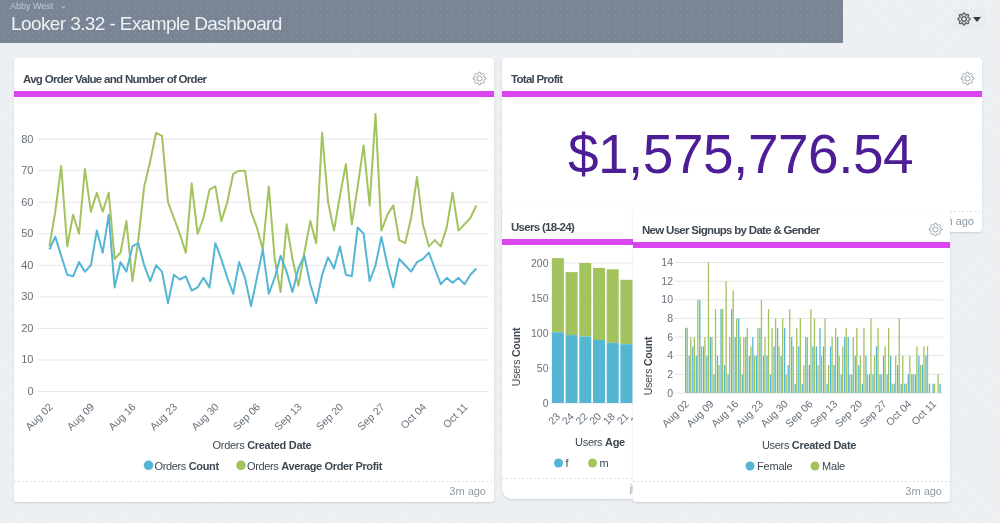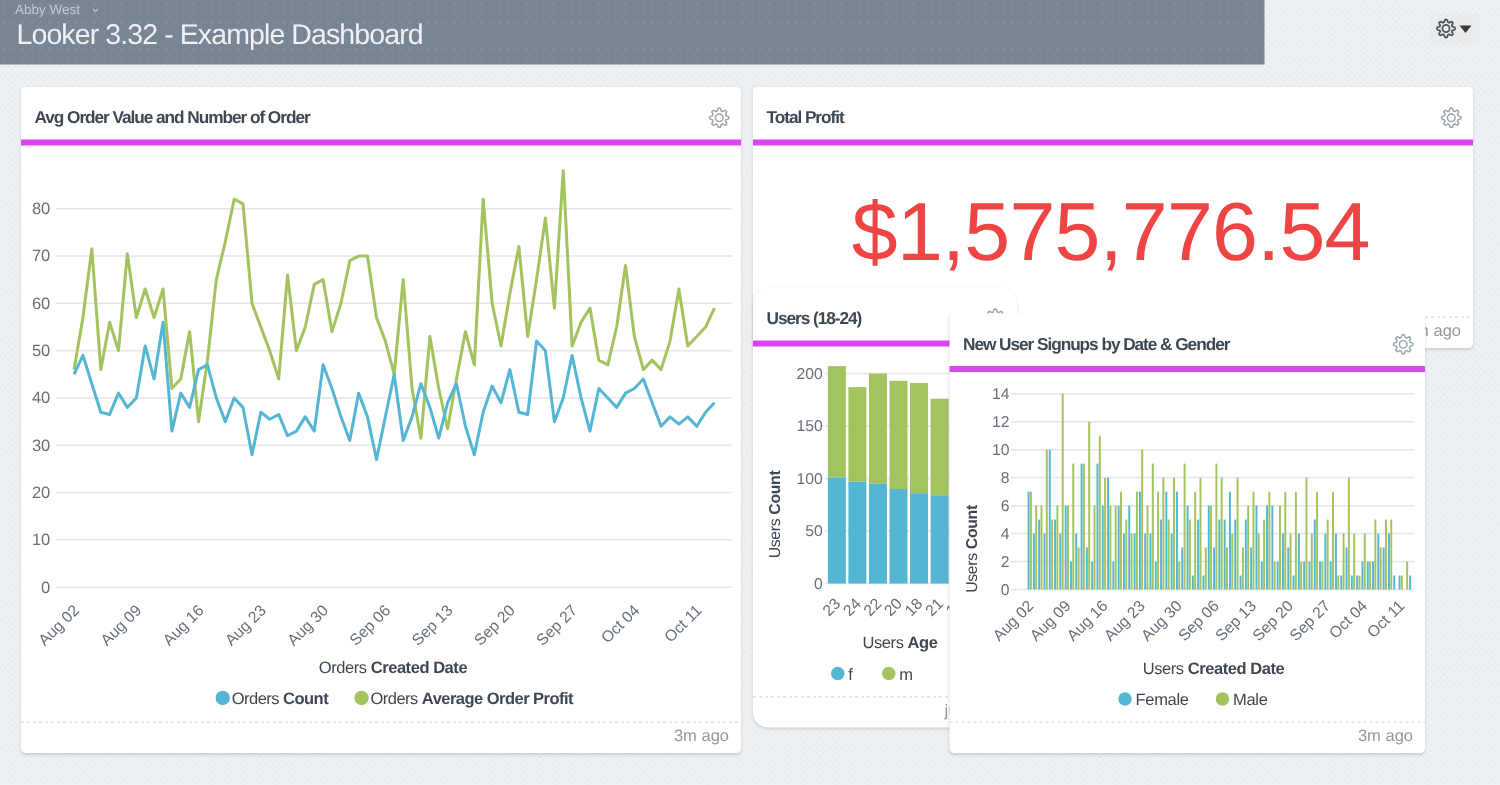--- a/index.html
+++ b/index.html
@@ -24,37 +24,37 @@
 }
 .hbtn svg { position:absolute; left:4px; top:3px; }
 .hbtn .tri { position:absolute; right:5px; top:8px; width:0; height:0;
   border-left:4px solid transparent; border-right:4px solid transparent; border-top:5px solid #343c42; }
 .card {
   position:absolute; background:#fff; border-radius:3px;
   box-shadow:0 1px 2px rgba(40,50,60,0.18);
 }
 .ctitle {
   position:absolute; left:0; top:0; right:0; height:39px;
-  border-bottom:4px solid #d946ef;
+  border-bottom:6px solid #d946ef;
   font-size:11.5px; font-weight:bold; letter-spacing:-0.7px; color:#3e4852;
   line-height:43px; padding-left:9px;
 }
 .cgear { position:absolute; top:13px; right:7px; width:15px; height:15px; }
 .cfoot {
   position:absolute; left:0; right:0; bottom:0; height:21px;
   background-image:linear-gradient(90deg, #e1e1e1 50%, rgba(255,255,255,0) 50%);
   background-size:4px 1px; background-repeat:repeat-x; background-position:0 0;
   font-size:11px; color:#8f9aa3; text-align:right;
   line-height:21px; padding-right:8px;
 }
 .chart { position:absolute; left:0; top:39px; }
 .bignum {
   position:absolute; left:0; top:39px; right:0; bottom:21px;
   display:flex; align-items:center; justify-content:center;
-  font-size:55px; color:#ef4444; letter-spacing:-0.5px; padding-right:3px;text-align:center;
+  font-size:55px; color:#4c1d95; letter-spacing:-0.5px; padding-right:3px;text-align:center;
 }
 </style></head>
 <body>
 <div class="header">
   <div class="hsub">Abby West <span class="car">⌄</span></div>
   <div class="htitle">Looker 3.32 - Example Dashboard</div>
   <div class="hbtn">
       <svg width="14" height="14" viewBox="0 0 14 14">
         <path d="M12.99 7.00 L12.96 7.59 L12.08 8.01 L11.18 8.27 L11.04 8.67 L10.85 9.06 L11.31 9.88 L11.63 10.80 L11.24 11.24 L10.80 11.63 L9.88 11.31 L9.06 10.85 L8.67 11.04 L8.27 11.18 L8.01 12.08 L7.59 12.96 L7.00 12.99 L6.41 12.96 L5.99 12.08 L5.73 11.18 L5.33 11.04 L4.94 10.85 L4.12 11.31 L3.20 11.63 L2.76 11.24 L2.37 10.80 L2.69 9.88 L3.15 9.06 L2.96 8.67 L2.82 8.27 L1.92 8.01 L1.04 7.59 L1.01 7.00 L1.04 6.41 L1.92 5.99 L2.82 5.73 L2.96 5.33 L3.15 4.94 L2.69 4.12 L2.37 3.20 L2.76 2.76 L3.20 2.37 L4.12 2.69 L4.94 3.15 L5.33 2.96 L5.73 2.82 L5.99 1.92 L6.41 1.04 L7.00 1.01 L7.59 1.04 L8.01 1.92 L8.27 2.82 L8.67 2.96 L9.06 3.15 L9.88 2.69 L10.80 2.37 L11.24 2.76 L11.63 3.20 L11.31 4.12 L10.85 4.94 L11.04 5.33 L11.18 5.73 L12.08 5.99 L12.96 6.41 Z" fill="none" stroke="#50575e" stroke-width="1.2" stroke-linejoin="round"></path>
         <circle cx="7.0" cy="7.0" r="2.38" fill="none" stroke="#50575e" stroke-width="1.2"></circle>
@@ -113,21 +113,21 @@
 <div class="card" style="left:502px; top:58px; width:480px; height:174px;">
   <div class="ctitle">Total Profit</div>
   <div class="cgear"><svg width="15" height="15" viewBox="0 0 15 15">
         <path d="M13.92 7.50 L13.89 8.13 L12.94 8.58 L11.98 8.86 L11.82 9.29 L11.63 9.71 L12.11 10.58 L12.46 11.57 L12.04 12.04 L11.57 12.46 L10.58 12.11 L9.71 11.63 L9.29 11.82 L8.86 11.98 L8.58 12.94 L8.13 13.89 L7.50 13.92 L6.87 13.89 L6.42 12.94 L6.14 11.98 L5.71 11.82 L5.29 11.63 L4.42 12.11 L3.43 12.46 L2.96 12.04 L2.54 11.57 L2.89 10.58 L3.37 9.71 L3.18 9.29 L3.02 8.86 L2.06 8.58 L1.11 8.13 L1.08 7.50 L1.11 6.87 L2.06 6.42 L3.02 6.14 L3.18 5.71 L3.37 5.29 L2.89 4.42 L2.54 3.43 L2.96 2.96 L3.43 2.54 L4.42 2.89 L5.29 3.37 L5.71 3.18 L6.14 3.02 L6.42 2.06 L6.87 1.11 L7.50 1.08 L8.13 1.11 L8.58 2.06 L8.86 3.02 L9.29 3.18 L9.71 3.37 L10.58 2.89 L11.57 2.54 L12.04 2.96 L12.46 3.43 L12.11 4.42 L11.63 5.29 L11.82 5.71 L11.98 6.14 L12.94 6.42 L13.89 6.87 Z" fill="none" stroke="#9aa5ae" stroke-width="1.0" stroke-linejoin="round"></path>
         <circle cx="7.5" cy="7.5" r="2.55" fill="none" stroke="#9aa5ae" stroke-width="1.0"></circle>
       </svg></div>
   <div class="bignum">$1,575,776.54</div>
   <div class="cfoot">1m ago</div>
 </div>
 
-<div class="card" style="left:502px; top:192px; width:176px; height:293px;border-radius:10px;">
+<div class="card" style="left:502px; top:206px; width:176px; height:293px;border-radius:10px;">
   <div class="ctitle">Users (18-24)</div>
   <div class="cgear"><svg width="15" height="15" viewBox="0 0 15 15">
         <path d="M13.92 7.50 L13.89 8.13 L12.94 8.58 L11.98 8.86 L11.82 9.29 L11.63 9.71 L12.11 10.58 L12.46 11.57 L12.04 12.04 L11.57 12.46 L10.58 12.11 L9.71 11.63 L9.29 11.82 L8.86 11.98 L8.58 12.94 L8.13 13.89 L7.50 13.92 L6.87 13.89 L6.42 12.94 L6.14 11.98 L5.71 11.82 L5.29 11.63 L4.42 12.11 L3.43 12.46 L2.96 12.04 L2.54 11.57 L2.89 10.58 L3.37 9.71 L3.18 9.29 L3.02 8.86 L2.06 8.58 L1.11 8.13 L1.08 7.50 L1.11 6.87 L2.06 6.42 L3.02 6.14 L3.18 5.71 L3.37 5.29 L2.89 4.42 L2.54 3.43 L2.96 2.96 L3.43 2.54 L4.42 2.89 L5.29 3.37 L5.71 3.18 L6.14 3.02 L6.42 2.06 L6.87 1.11 L7.50 1.08 L8.13 1.11 L8.58 2.06 L8.86 3.02 L9.29 3.18 L9.71 3.37 L10.58 2.89 L11.57 2.54 L12.04 2.96 L12.46 3.43 L12.11 4.42 L11.63 5.29 L11.82 5.71 L11.98 6.14 L12.94 6.42 L13.89 6.87 Z" fill="none" stroke="#9aa5ae" stroke-width="1.0" stroke-linejoin="round"></path>
         <circle cx="7.5" cy="7.5" r="2.55" fill="none" stroke="#9aa5ae" stroke-width="1.0"></circle>
       </svg></div>
   <div class="chart"><svg width="153" height="254" viewBox="0 0 153 254" font-family="Liberation Sans, sans-serif">
         <line x1="48.0" y1="158.0" x2="146.0" y2="158.0" stroke="#e6e6e6" stroke-width="1"></line>
         <text x="46.5" y="161.5" text-anchor="end" font-size="10.5" fill="#67707a">0</text>
         <line x1="48.0" y1="123.0" x2="146.0" y2="123.0" stroke="#e6e6e6" stroke-width="1"></line>
         <text x="46.5" y="126.5" text-anchor="end" font-size="10.5" fill="#67707a">50</text>

